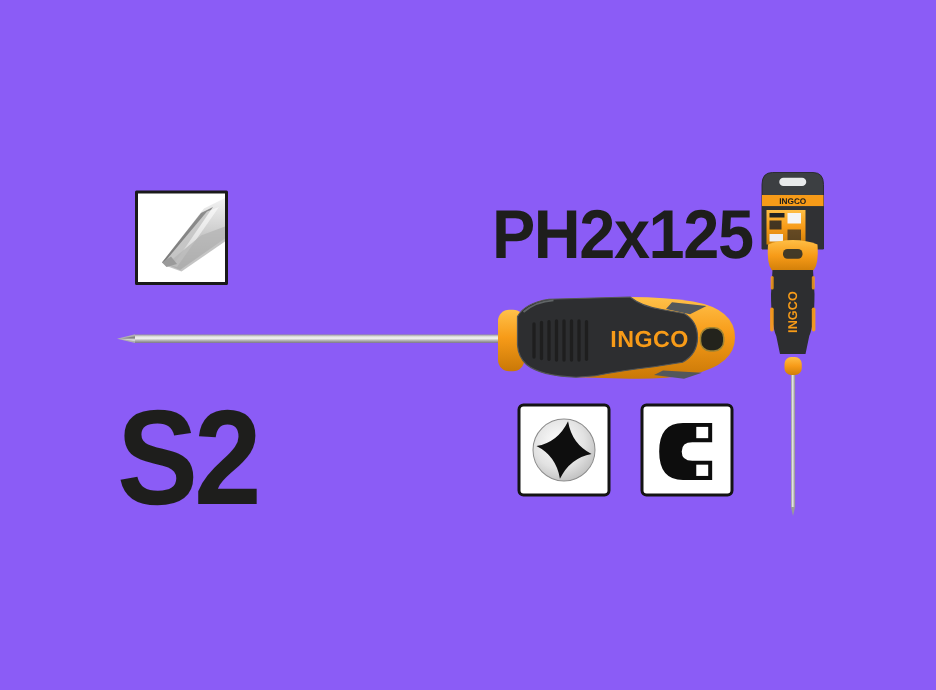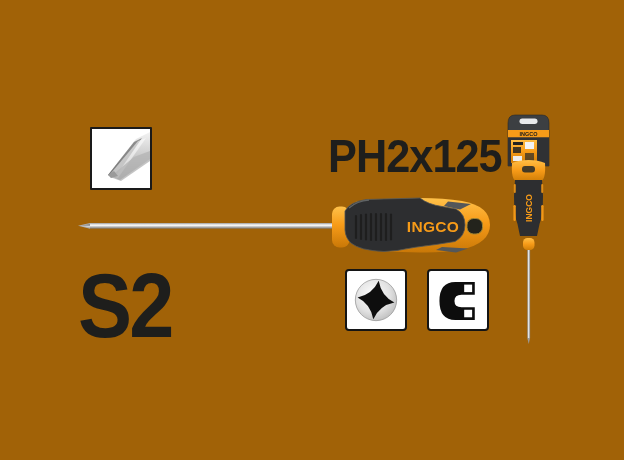--- a/index.html
+++ b/index.html
@@ -1,17 +1,17 @@
 <!DOCTYPE html>
 <html><head>
 <meta charset="utf-8">
 <style>
   html,body{margin:0;padding:0;background:#888;}
   .stage{
-    position:relative;width:624px;height:460px;background:#a16207;
+    position:relative;width:624px;height:460px;background:#8b5cf6;
     overflow:hidden;font-family:"Liberation Sans","DejaVu Sans",sans-serif;
   }
   .abs{position:absolute;}
   
   .bit-box{
     left:90px;top:127px;width:58px;height:59px;
     border:2px solid #1a1a1a;border-radius:1px;background:#fff;
   }
   
   .size-label{

